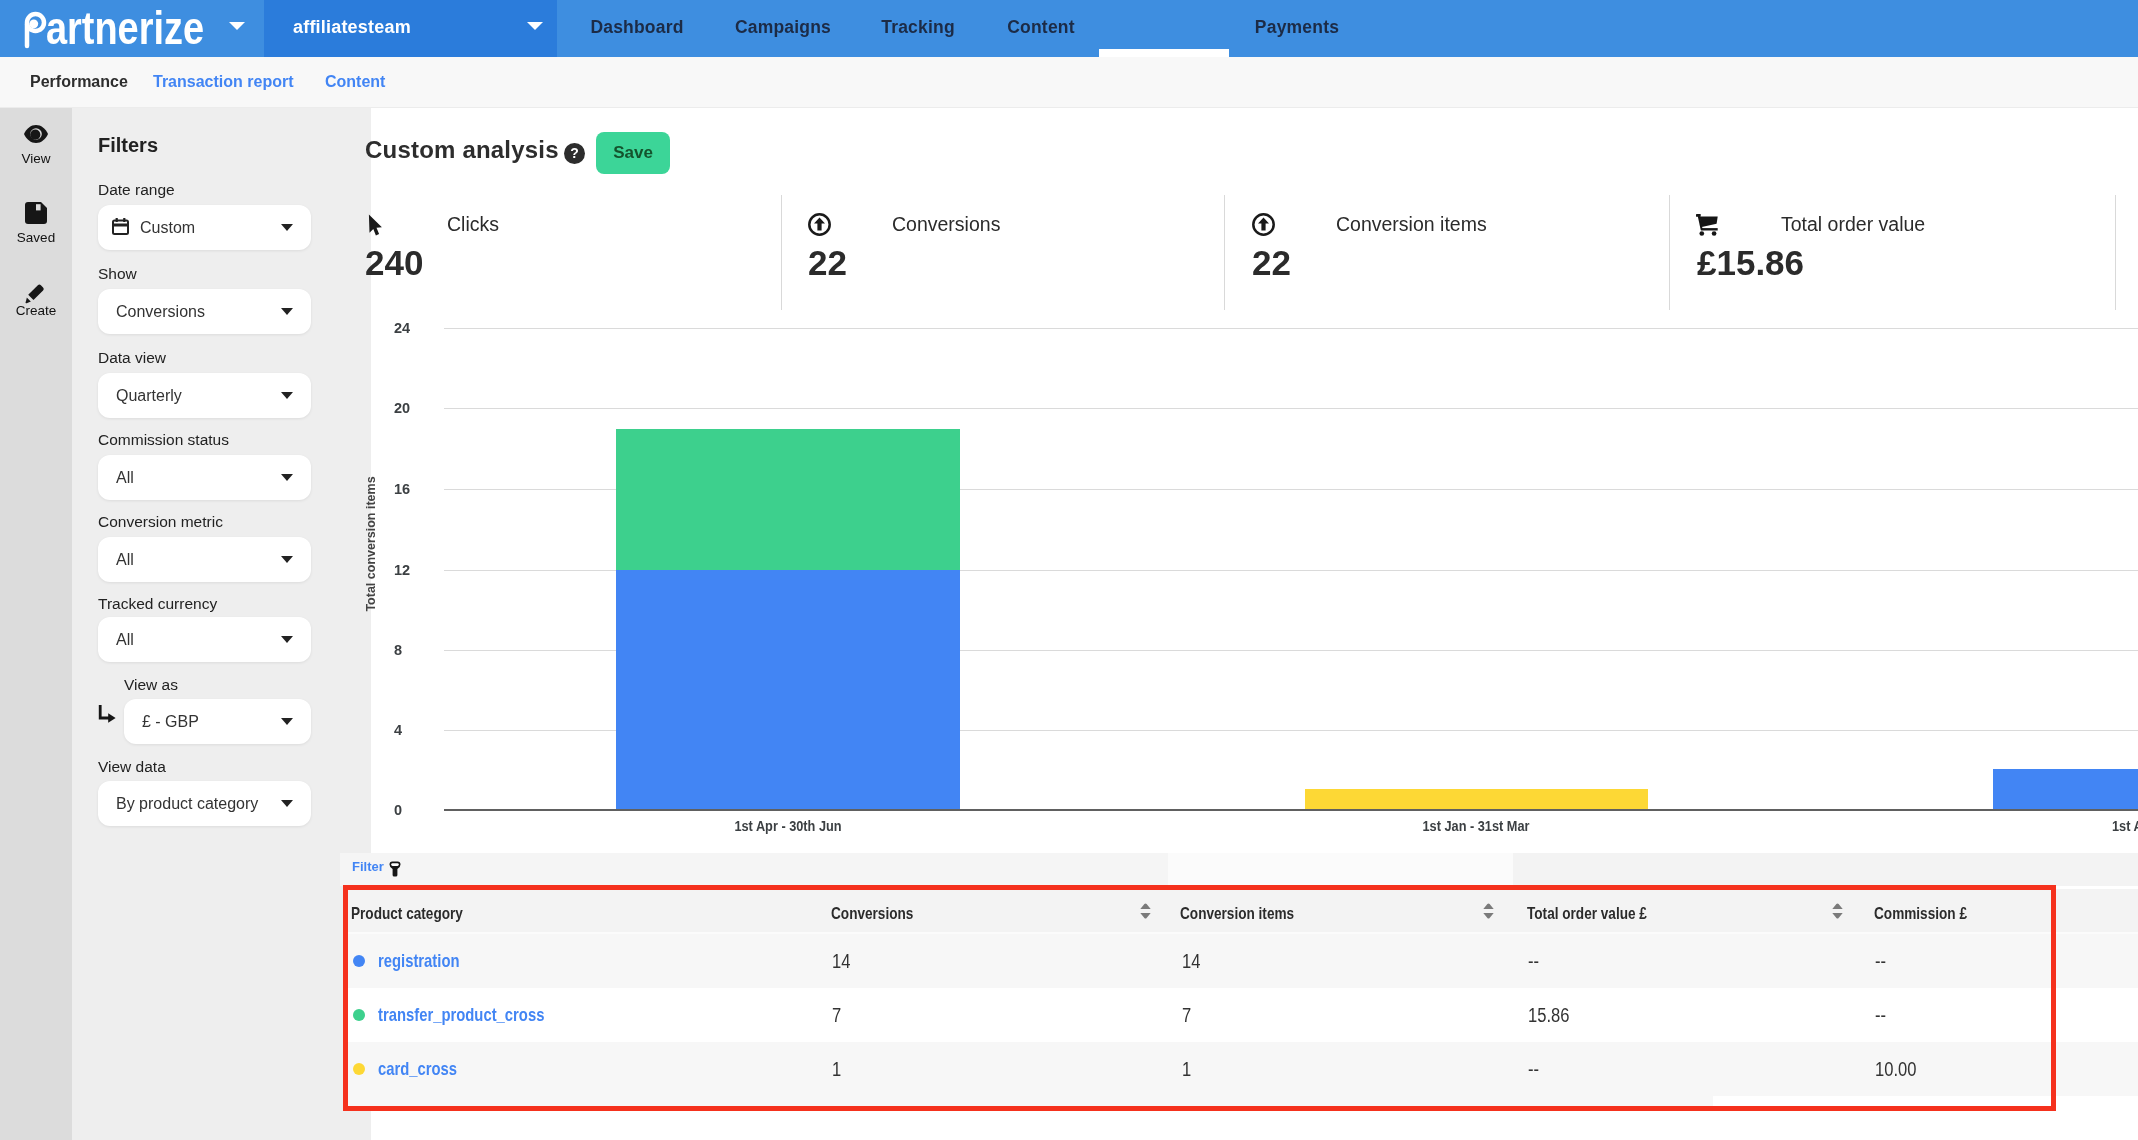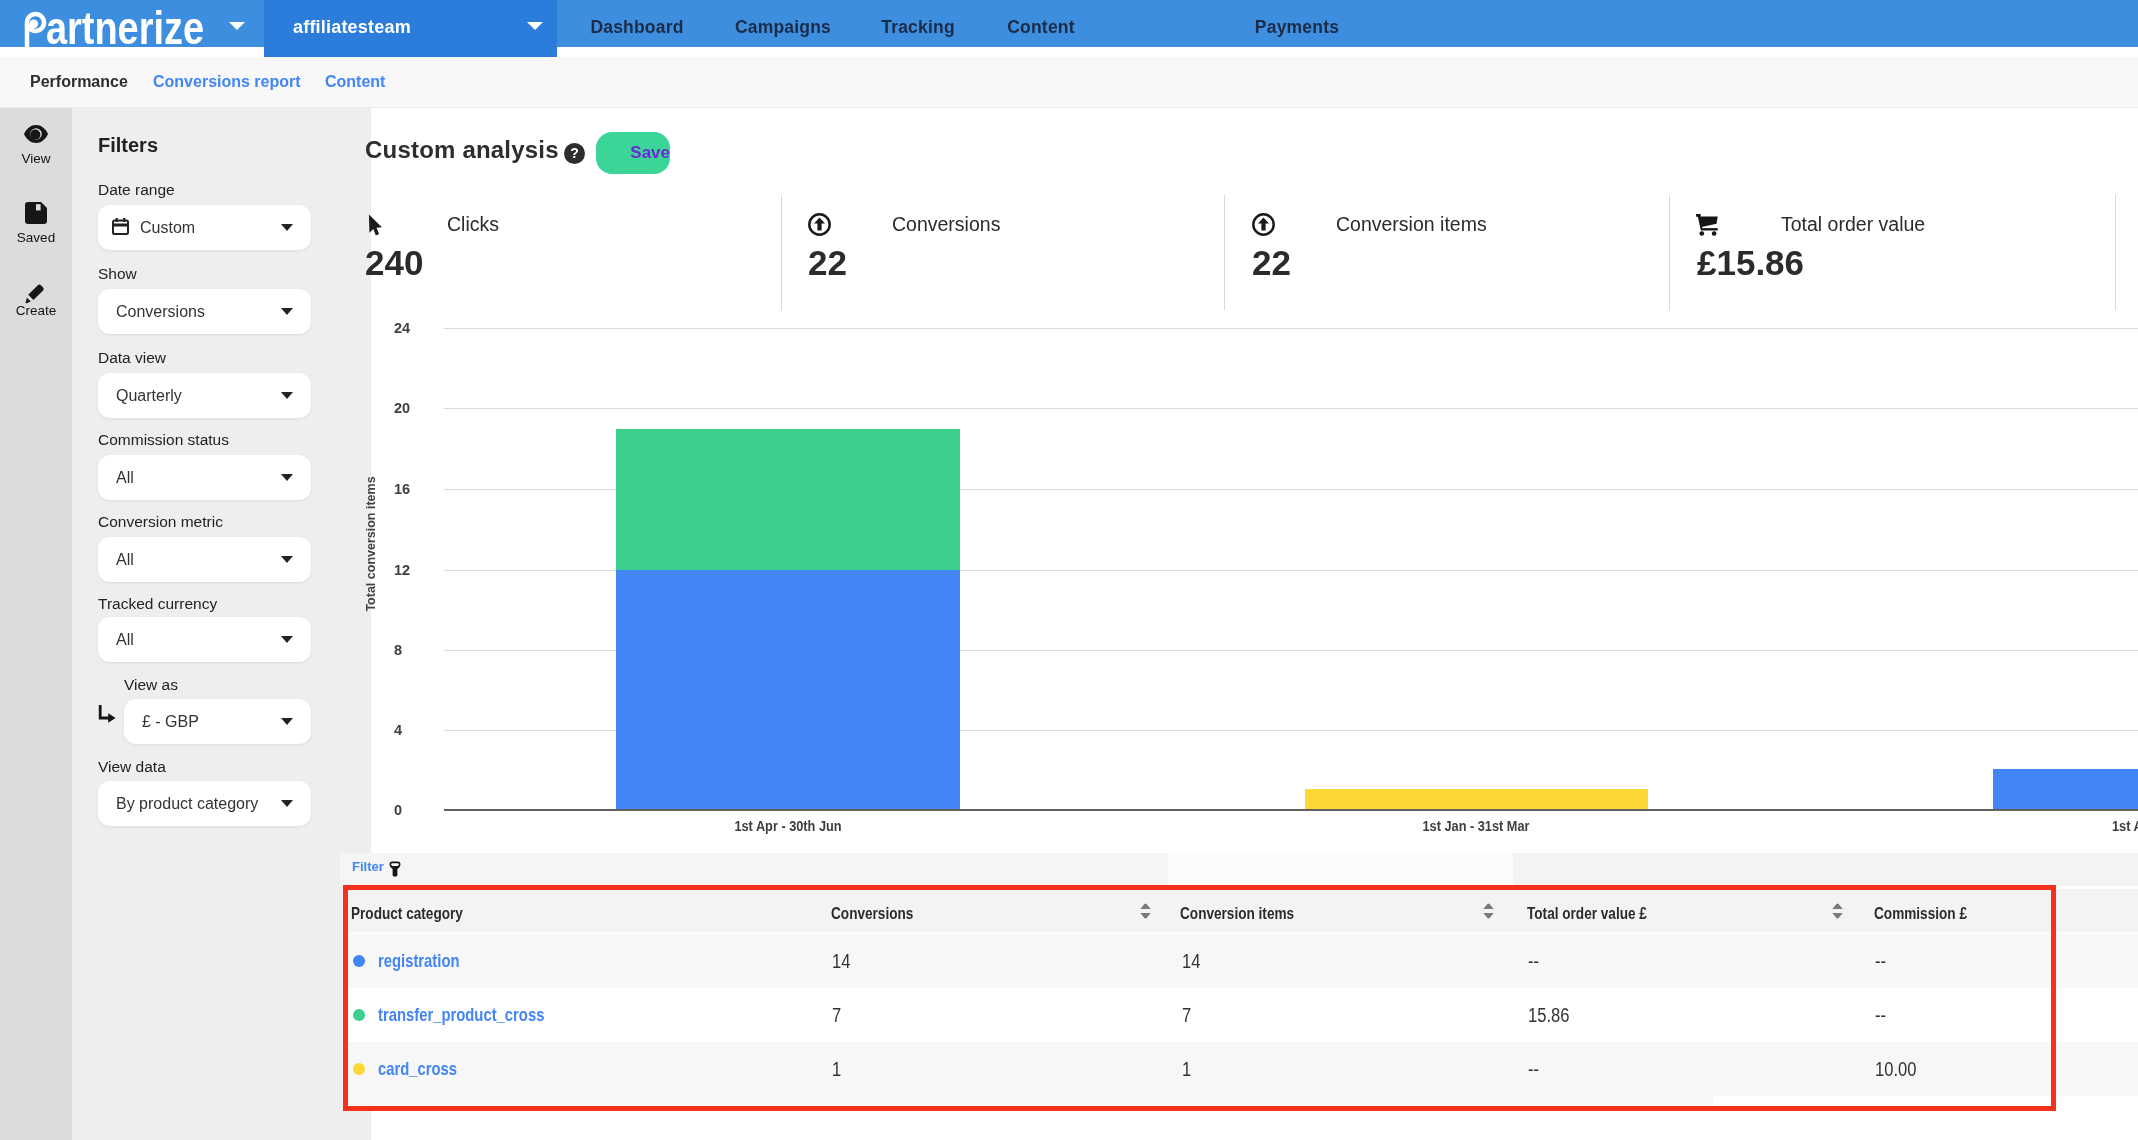--- a/index.html
+++ b/index.html
@@ -1,19 +1,19 @@
 <!DOCTYPE html>
 <html><head>
 <meta charset="utf-8">
 <style>
 * { margin:0; padding:0; box-sizing:border-box; }
 html,body { width:2138px; height:1140px; overflow:hidden; font-family:"Liberation Sans",sans-serif; background:#fff; }
 .abs { position:absolute; }
 
-#hdr { position:absolute; left:0; top:0; width:2138px; height:47px; background:#3e8ee0; }
+#hdr { position:absolute; left:0; top:0; width:2138px; height:57px; background:#3e8ee0; }
 #hdr-dark { position:absolute; left:264px; top:0; width:293px; height:57px; background:#2b7cdb; }
 #logo { position:absolute; left:26px; top:5px; }
 #logocaret { position:absolute; left:229px; top:22px; width:0; height:0; border-left:8px solid transparent; border-right:8px solid transparent; border-top:8px solid #fff; }
 #team { position:absolute; left:293px; top:17px; color:#fff; font-size:18px; font-weight:bold; letter-spacing:0.2px; }
 #teamcaret { position:absolute; left:527px; top:22px; width:0; height:0; border-left:8px solid transparent; border-right:8px solid transparent; border-top:8px solid #fff; }
 .navitem { position:absolute; top:17px; font-size:17.5px; font-weight:bold; color:#1c2b46; transform:translateX(-50%); letter-spacing:0.2px; }
 .navwhite { color:#fff; }
 #nav-underline { position:absolute; left:1099px; top:49px; width:130px; height:8px; background:#fff; }
 
 #subnav { position:absolute; left:0; top:57px; width:2138px; height:51px; background:#f8f8f8; border-bottom:1px solid #ececec; }
@@ -23,21 +23,21 @@
 .raillabel { position:absolute; width:72px; text-align:center; font-size:13.5px; color:#111; }
 
 #panel { position:absolute; left:72px; top:108px; width:299px; height:1032px; background:#eeeeee; }
 #panel h2 { position:absolute; left:26px; top:26px; font-size:20px; color:#222; font-weight:bold; }
 .flabel { position:absolute; left:26px; font-size:15.5px; color:#222; }
 .fbox { position:absolute; left:26px; width:213px; height:45px; background:#fff; border-radius:12px; font-size:16px; color:#333; line-height:45px; padding-left:18px; box-shadow:0 1px 3px rgba(0,0,0,0.08); }
 .fcaret { position:absolute; right:18px; top:19px; width:0; height:0; border-left:6.5px solid transparent; border-right:6.5px solid transparent; border-top:7px solid #222; }
 
 #title { position:absolute; left:365px; top:136px; font-size:24px; font-weight:bold; color:#2d2d2d; letter-spacing:0.2px; }
 #help { position:absolute; left:564px; top:143px; width:21px; height:21px; border-radius:50%; background:#2d2d2d; color:#fff; font-size:14px; font-weight:bold; text-align:center; line-height:21px; }
-#save { position:absolute; left:596px; top:132px; width:74px; height:42px; border-radius:16px; background:#3cd598; color:#6d28d9; font-size:17px; font-weight:bold; text-align:right; line-height:42px; }
+#save { position:absolute; left:596px; top:132px; width:74px; height:42px; border-radius:8px; background:#3cd598; color:#14532d; font-size:17px; font-weight:bold; text-align:center; line-height:42px; }
 .statdiv { position:absolute; top:195px; width:1px; height:115px; background:#d9d9d9; }
 .statlabel { position:absolute; top:213px; font-size:19.5px; font-weight:500; color:#2b2b2b;margin-left:48px; }
 .statvalue { position:absolute; top:243px; font-size:35px; font-weight:bold; color:#2b2b2b; }
 .staticon { position:absolute; }
 
 .gline { position:absolute; left:444px; width:1694px; height:1px; background:#dadada; }
 .glabel { position:absolute; width:40px; text-align:left; font-size:14.5px; font-weight:bold; color:#3c4043; }
 #baseline { position:absolute; left:444px; top:809px; width:1694px; height:2px; background:#606060; }
 .bar { position:absolute; }
 .xlabel { position:absolute; top:818px; font-size:14px; font-weight:bold; color:#3c4043; transform:translateX(-50%) scaleX(0.91); white-space:nowrap; }
@@ -75,21 +75,21 @@
   <div class="navitem" style="left:783px;">Campaigns</div>
   <div class="navitem" style="left:918px;">Tracking</div>
   <div class="navitem" style="left:1041px;">Content</div>
   <div class="navitem navwhite" style="left:1165px;margin-top:29px;">Analytics</div>
   <div class="navitem" style="left:1297px;">Payments</div>
   <div id="nav-underline"></div>
 </div>
 
 <div id="subnav">
   <div class="subitem" style="left:30px; color:#2d2d2d;">Performance</div>
-  <div class="subitem" style="left:153px; color:#4285f4;">Conversions report</div>
+  <div class="subitem" style="left:153px; color:#4285f4;">Transaction report</div>
   <div class="subitem" style="left:325px; color:#4285f4;">Content</div>
 </div>
 
 <div id="rail">
   <svg class="abs" style="left:24px; top:17px;" width="24" height="18" viewBox="0 0 24 18">
     <path d="M12 0 C7 0 2.5 3.4 0 9 C2.5 14.6 7 18 12 18 C17 18 21.5 14.6 24 9 C21.5 3.4 17 0 12 0 Z" fill="#161616"></path>
     <circle cx="12" cy="9" r="5.8" fill="#dcdcdc"></circle>
     <circle cx="11.3" cy="9.7" r="5.1" fill="#161616"></circle>
   </svg>
   <div class="raillabel" style="top:43px;">View</div>

